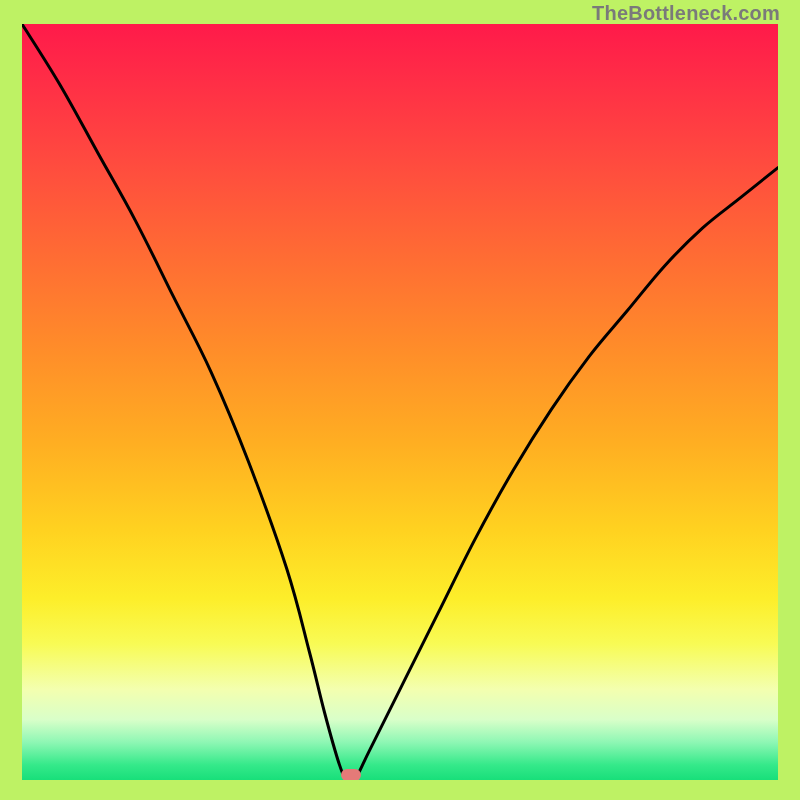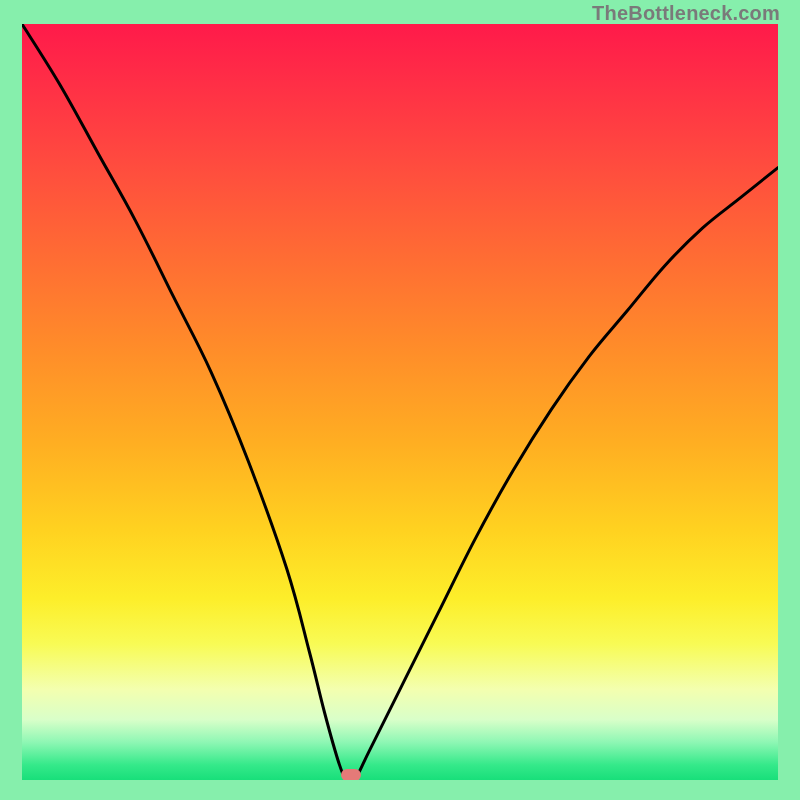--- a/index.html
+++ b/index.html
@@ -8,21 +8,21 @@
     width: 800px;
     height: 800px;
     background: #000;
     overflow: hidden;
     font-family: Arial, Helvetica, sans-serif;
   }
   .frame {
     position: relative;
     width: 800px;
     height: 800px;
-    background: #86efac;
+    background: #bef264;
     text-align: right;
   }
   .attribution {
     position: absolute;
     top: 2px;
     right: 20px;
     color: #7a7a7a;
     font-size: 20px;
     font-weight: 600;
     letter-spacing: 0.2px;

